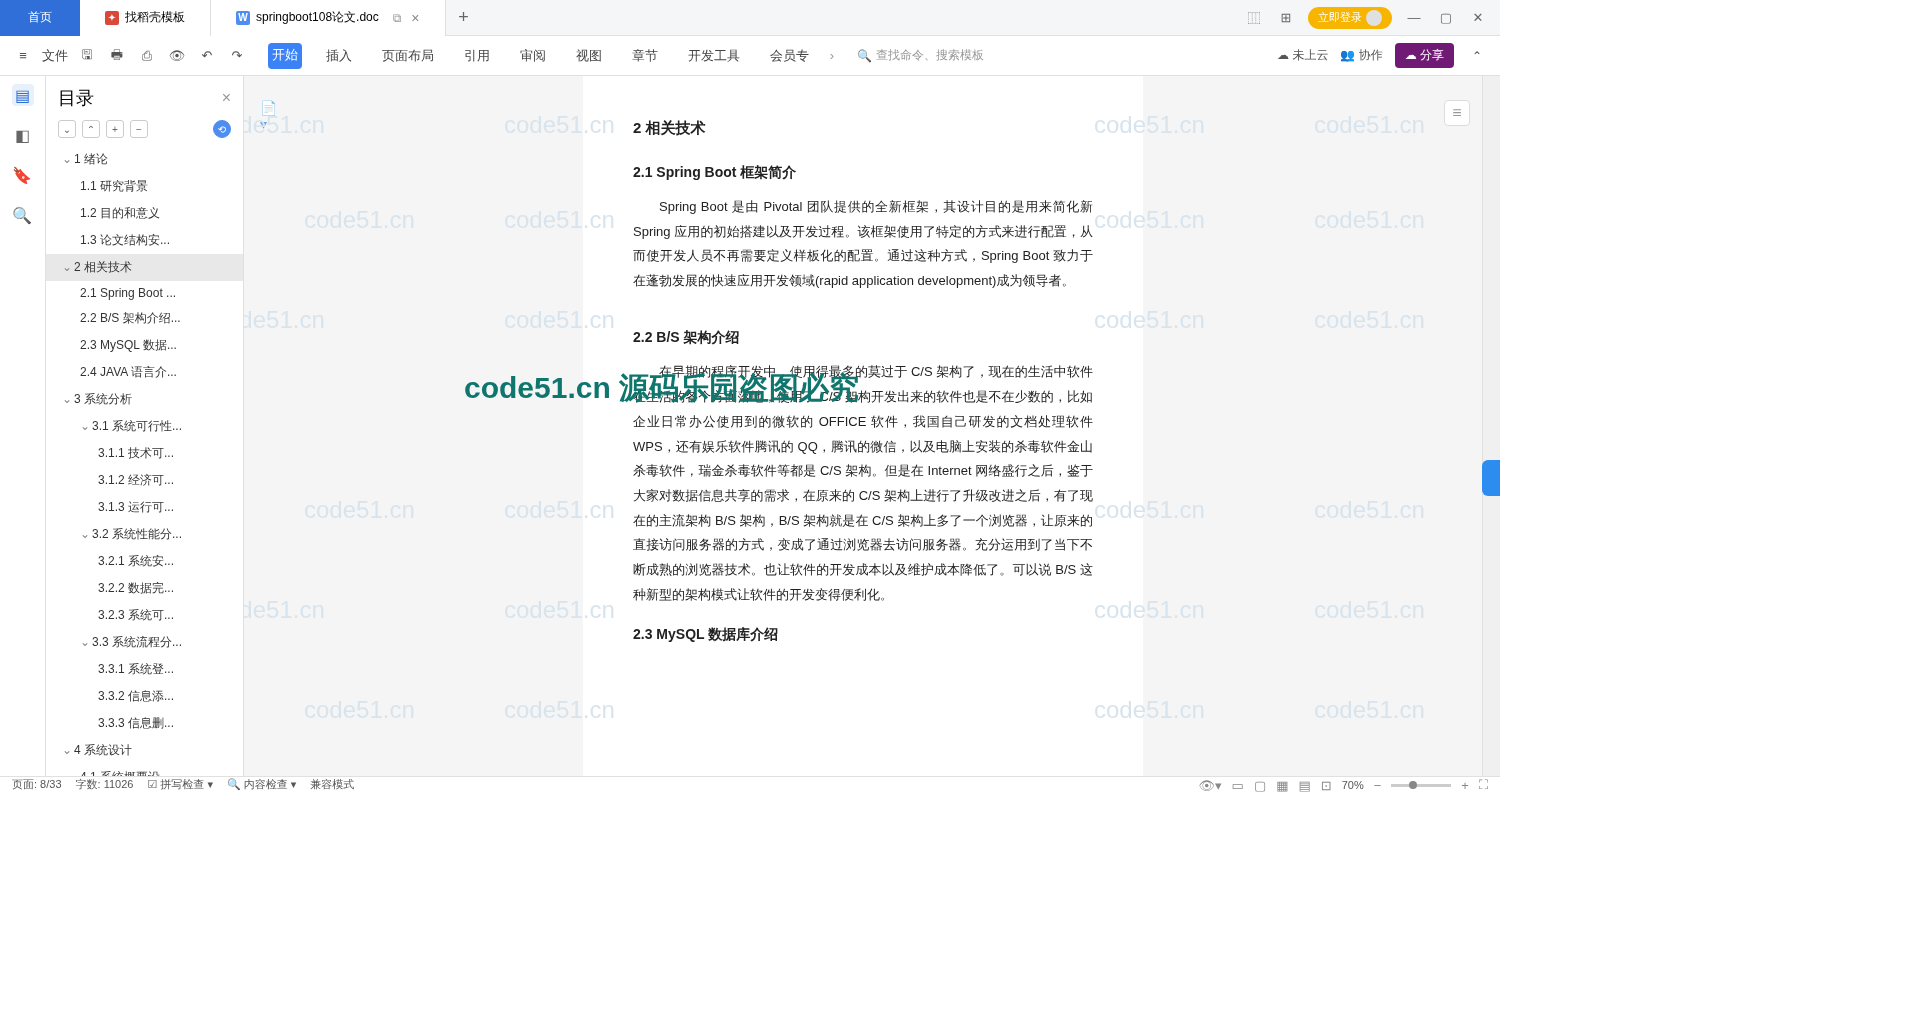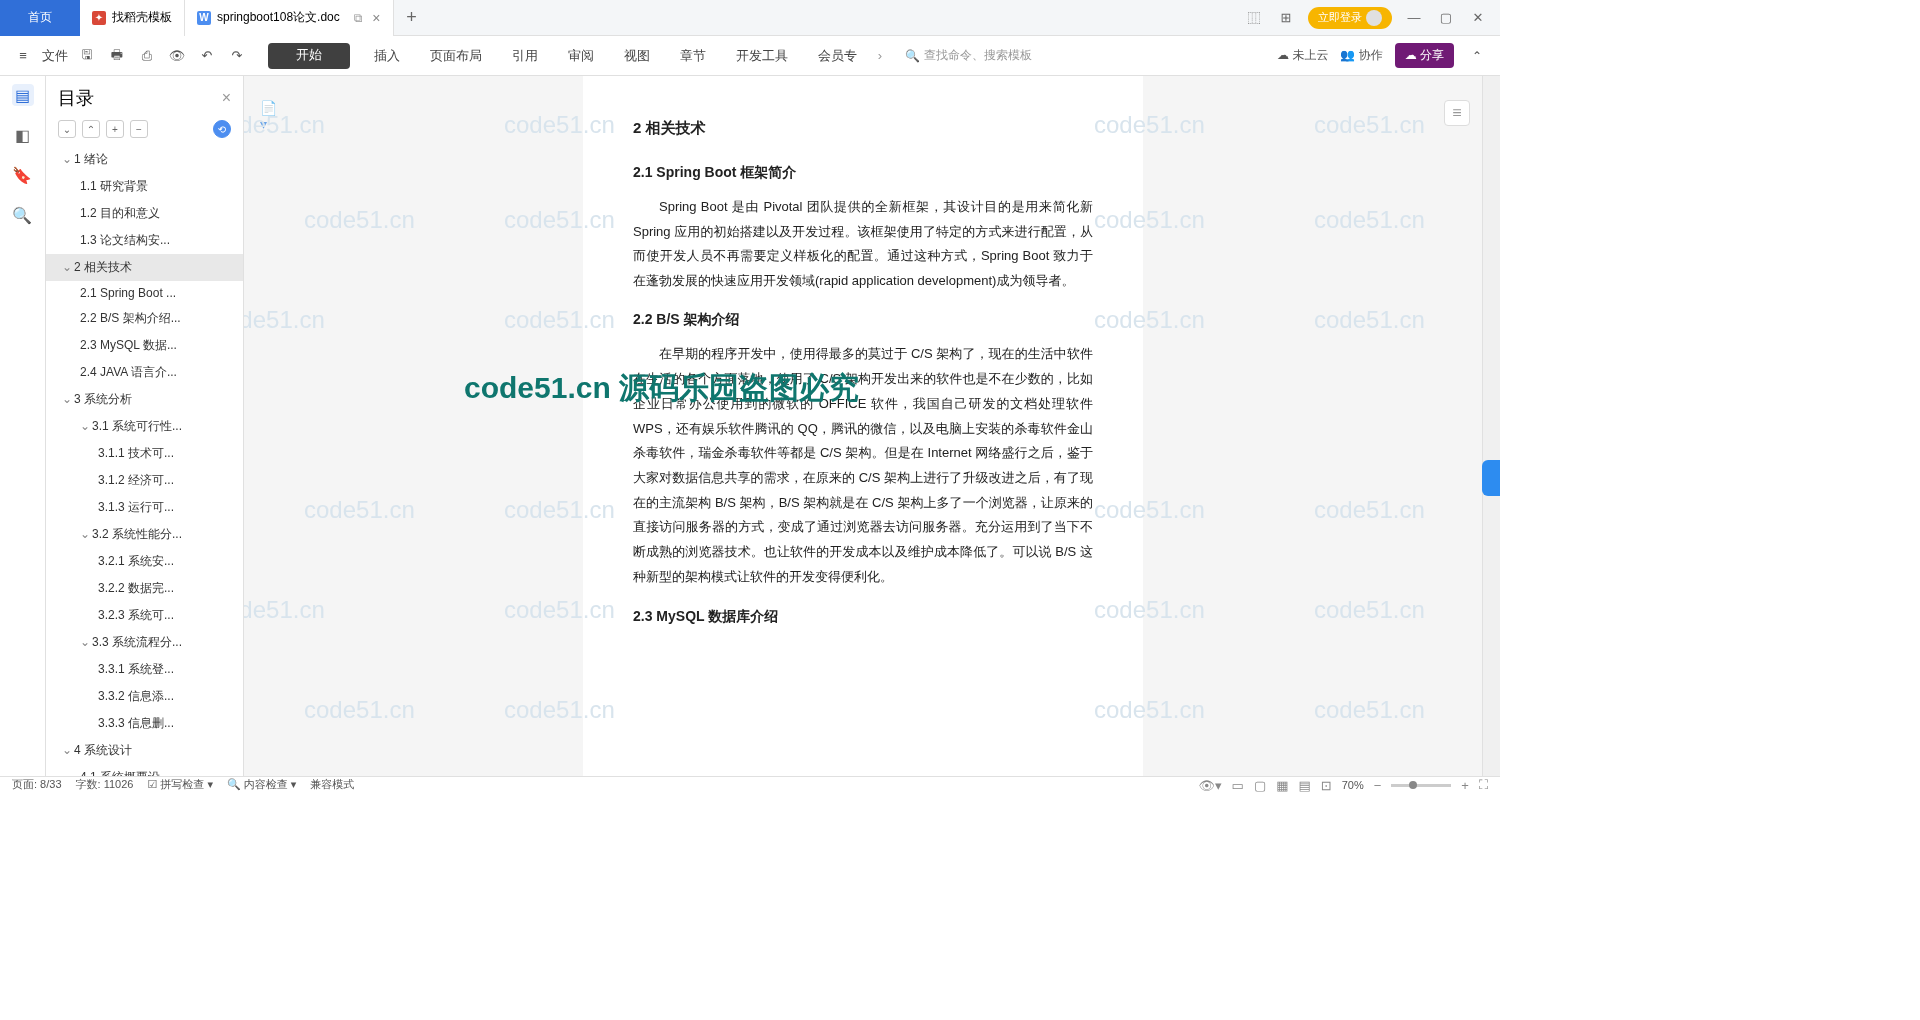--- a/index.html
+++ b/index.html
@@ -1,34 +1,34 @@
 <!DOCTYPE html>
 <html><head>
 <meta charset="utf-8">
 <style>
 *{margin:0;padding:0;box-sizing:border-box;font-family:"Microsoft YaHei",Arial,sans-serif}
 body{background:#fff;overflow:hidden;width:1500px;height:800px;position:relative}
 .titlebar{height:36px;background:#f4f6f8;display:flex;align-items:center;border-bottom:1px solid #e0e0e0}
-.tab{height:36px;display:flex;align-items:center;padding:0 12px;font-size:12px;cursor:pointer;gap:6px}
+.tab{height:36px;display:flex;align-items:center;padding:0 25px;font-size:12px;cursor:pointer;gap:6px}
 .tab.home{background:#306fd8;color:#fff;width:80px;justify-content:center}
 .tab.t1{background:#fff;border-right:1px solid #e0e0e0}
 .tab.active{background:#fff;border-right:1px solid #e0e0e0}
 .redico{width:14px;height:14px;background:#d94838;border-radius:2px;display:inline-flex;align-items:center;justify-content:center;color:#fff;font-size:10px}
 .blueico{width:14px;height:14px;background:#4d8ef0;border-radius:2px;display:inline-flex;align-items:center;justify-content:center;color:#fff;font-size:10px;font-weight:bold}
 .tab .close{color:#888;font-size:14px;margin-left:4px}
 .newtab{width:36px;display:flex;align-items:center;justify-content:center;color:#666;font-size:18px}
 .winctrl{margin-left:auto;display:flex;align-items:center;gap:12px;padding-right:12px;color:#666}
 .winctrl .ico{width:20px;height:20px;display:flex;align-items:center;justify-content:center;font-size:13px}
 .login-btn{background:#f7b500;color:#fff;padding:3px 10px;border-radius:12px;font-size:11px;display:flex;align-items:center;gap:4px}
 .avatar{width:16px;height:16px;background:#e0e0e0;border-radius:50%}
 .toolbar{height:40px;display:flex;align-items:center;padding:0 12px;gap:8px;border-bottom:1px solid #e0e0e0;font-size:13px;color:#444}
 .tbico{width:22px;height:22px;display:flex;align-items:center;justify-content:center;color:#555;cursor:pointer}
 .menu{display:flex;gap:18px;margin-left:12px}
 .menu span{padding:4px 6px;cursor:pointer}
-.menu .start{background:#404040;color:#fff;border-radius:4px;padding:3px 28px}
+.menu .start{background:#3b82f6;color:#fff;border-radius:4px;padding:3px 4px}
 .mscroll{width:18px;text-align:center;color:#999}
 .searchbox{color:#999;font-size:12px;margin-left:8px;display:flex;align-items:center;gap:4px}
 .rightmenu{margin-left:auto;display:flex;gap:12px;align-items:center;font-size:12px;color:#555}
 .sharebtn{background:#701a75;color:#fff;padding:4px 10px;border-radius:4px}
 .main{display:flex;height:calc(100% - 100px)}
 .leftbar{width:46px;border-right:1px solid #e0e0e0;display:flex;flex-direction:column;align-items:center;padding-top:8px;gap:18px;color:#666}
 .leftbar .ico{width:22px;height:22px;display:flex;align-items:center;justify-content:center;font-size:16px;cursor:pointer}
 .leftbar .ico.active{background:#e8f0fc;border-radius:4px;color:#306fd8}
 .outline{width:198px;border-right:1px solid #e0e0e0;display:flex;flex-direction:column}
 .outline-hdr{padding:10px 12px;display:flex;align-items:center;justify-content:space-between}
@@ -192,21 +192,21 @@
     <div class="wm" style="top:620px;left:260px">code51.cn</div>
     <div class="wm" style="top:620px;left:850px">code51.cn</div>
     <div class="wm" style="top:620px;left:1070px">code51.cn</div>
     <span class="docicon">📄▾</span>
     <div class="floatbtn">≡</div>
     <div class="redwm" style="top:292px;left:220px">code51.cn 源码乐园盗图必究</div>
     <div class="page">
       <h2>2  相关技术</h2>
       <h3>2.1 Spring Boot 框架简介</h3>
       <p>Spring Boot 是由 Pivotal 团队提供的全新框架，其设计目的是用来简化新 Spring 应用的初始搭建以及开发过程。该框架使用了特定的方式来进行配置，从而使开发人员不再需要定义样板化的配置。通过这种方式，Spring Boot 致力于在蓬勃发展的快速应用开发领域(rapid application development)成为领导者。</p>
-      <h3 style="margin-top:12px">2.2 B/S 架构介绍</h3>
+      <h3 style="margin-top:30px">2.2 B/S 架构介绍</h3>
       <p>在早期的程序开发中，使用得最多的莫过于 C/S 架构了，现在的生活中软件在生活的各个方面落地，使用了 C/S 架构开发出来的软件也是不在少数的，比如企业日常办公使用到的微软的 OFFICE 软件，我国自己研发的文档处理软件 WPS，还有娱乐软件腾讯的 QQ，腾讯的微信，以及电脑上安装的杀毒软件金山杀毒软件，瑞金杀毒软件等都是 C/S 架构。但是在 Internet 网络盛行之后，鉴于大家对数据信息共享的需求，在原来的 C/S 架构上进行了升级改进之后，有了现在的主流架构 B/S 架构，B/S 架构就是在 C/S 架构上多了一个浏览器，让原来的直接访问服务器的方式，变成了通过浏览器去访问服务器。充分运用到了当下不断成熟的浏览器技术。也让软件的开发成本以及维护成本降低了。可以说 B/S 这种新型的架构模式让软件的开发变得便利化。</p>
       <h3>2.3 MySQL 数据库介绍</h3>
     </div>
   </div>
   <div class="rside"></div>
 </div>
 <div class="bluetab"></div>
 
 <div class="statusbar">
   <span>页面: 8/33</span>

